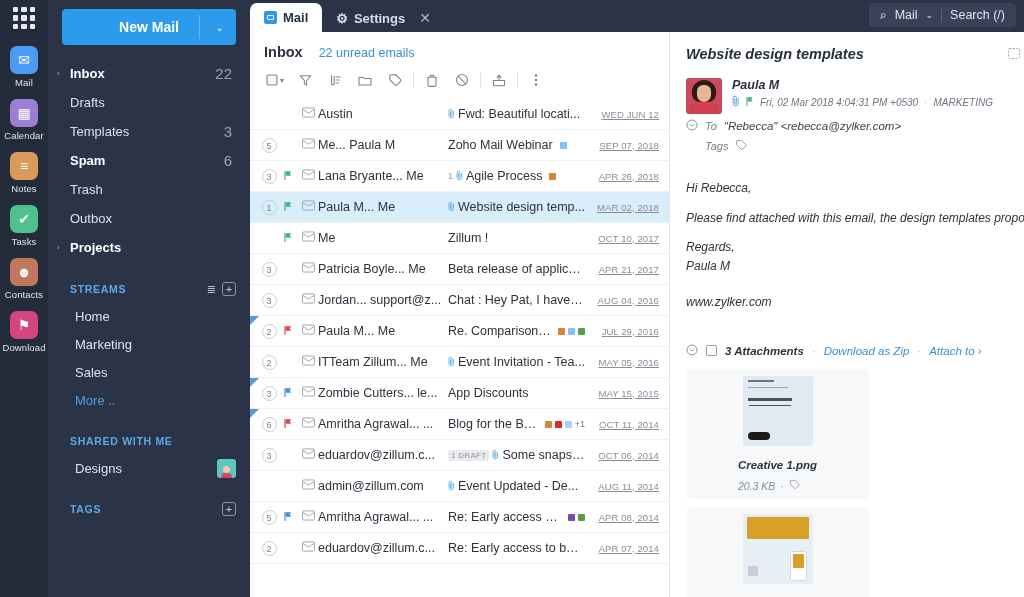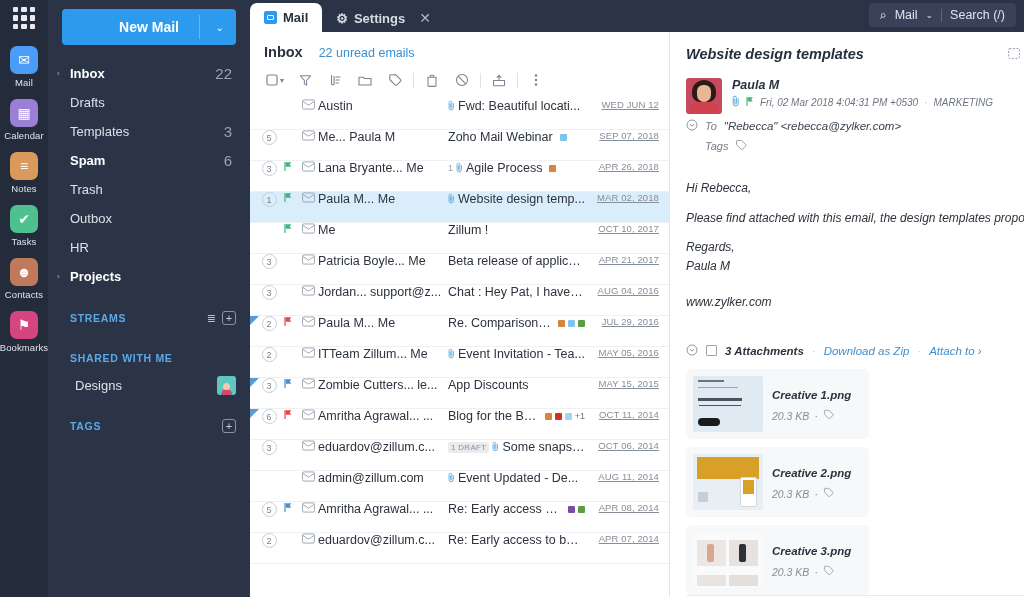--- a/index.html
+++ b/index.html
@@ -94,21 +94,21 @@
   .list-head { padding: 12px 14px 6px 14px; display: flex; align-items: baseline; gap: 16px; }
   .list-head .lt { font-size: 14.5px; font-weight: bold; color: #2b3340; }
   .list-head .lu { font-size: 12.5px; color: #3c8fd0; cursor: pointer; }
   .list-tools { display: flex; align-items: center; gap: 0px; padding: 2px 14px 7px 10px;
     color: #7b8494; }
   .tool { width: 30px; height: 24px; display:flex; align-items:center; justify-content:center;
     cursor: pointer; font-size: 14px; }
   .tdiv { width: 1px; height: 15px; background: #dfe3e9; margin: 0 3px; }
 
   .rows { flex: 1; overflow: hidden; }
-  .row { height: 31px; display: flex; align-items: flex-start;
+  .row { height: 31px; display: flex; align-items: center;
     border-bottom: 1px solid #eef0f3; font-size: 12.5px; color: #2c333e;
     position: relative; cursor: pointer; padding-left: 4px; }
   .row.sel { background: #d9edfb; }
   .row .corner { position: absolute; left: 0; top: 0; width: 0; height: 0;
     border-top: 9px solid #5b9bd5; border-right: 9px solid transparent; }
   .cnt { width: 30px; text-align: center; flex: 0 0 30px; }
   .cnt span { display: inline-block; min-width: 15px; height: 15px; line-height: 14px;
     border: 1px solid #c8cdd5; border-radius: 50%; font-size: 9px; color: #7a828e; }
   .flag { width: 14px; flex: 0 0 14px; font-size: 10px; }
   .envico { width: 20px; flex: 0 0 20px; color: #9aa2ad; font-size: 12px; text-align:center;}
@@ -154,26 +154,26 @@
   .body { font-size: 12px; color: #2c333d; line-height: 1.55; padding-top: 12px; }
   .body p { margin-bottom: 11px; white-space: nowrap; overflow: hidden; }
   .attline { height:1px; background:#e7eaee; margin: 10px 8px 0 0; }
   .attbar { display: flex; align-items: center; gap: 8px; padding: 11px 0 0 0;
     font-size: 11.5px; }
   .attbar .cb { width: 11px; height: 11px; border: 1px solid #9ba3af; border-radius: 1px; }
   .attbar .bold { font-weight: bold; color: #2b333f; }
   .attbar a { color: #3c8fd0; text-decoration: none; cursor: pointer; }
   .attgrid { display: flex; flex-wrap: wrap; gap: 8px; margin-top: 11px; }
   .attcard { background: #f7f8f9; border-radius: 5px; padding: 7px;
-    display: flex; gap: 9px; align-items: center; width: 183px; cursor: pointer; }
+    display: flex; gap: 9px; align-items: center; width: 183px; cursor: pointer; flex-direction: column; }
   .thumb { width: 70px; height: 56px; border-radius: 2px; overflow: hidden;
     flex: 0 0 70px; position: relative; }
   .att-meta .afn { font-size: 11.5px; font-weight: bold; color: #2b333f; }
   .att-meta .asz { font-size: 10.5px; color: #868e9a; margin-top: 6px;
-    display: flex; align-items: center; gap: 5px; }
+    display: flex; align-items: flex-end; gap: 5px; }
   .footbar { margin-top: auto; border-top: 1px solid #e7eaee;
     padding: 10px 0 10px 0; display: flex; align-items: center; gap: 7px;
     font-size: 11.5px; }
 
   
   .t1 { background:#dfeaf2; }
   .t1 .bar { position:absolute; top:4px; left:5px; width:26px; height:2px; background:#6b737e;}
   .t1 .l { position:absolute; top:11px; left:5px; width:40px; height:1.5px; background:#9aa2ad;}
   .t1 .tx { position:absolute; top:22px; left:5px; width:44px; height:3px; background:#4a5260;
     box-shadow: 0 6px 0 -1px #4a5260; }
@@ -228,21 +228,21 @@
         <div class="rail-item">
           <div class="rail-ico" style="background:#4fc18e">✔</div>
           <div class="rail-lbl">Tasks</div>
         </div>
         <div class="rail-item">
           <div class="rail-ico" style="background:#c07a5b">☻</div>
           <div class="rail-lbl">Contacts</div>
         </div>
         <div class="rail-item">
           <div class="rail-ico" style="background:#d5457f">⚑</div>
-          <div class="rail-lbl">Bookmarks</div>
+          <div class="rail-lbl">Download</div>
         </div>
       </div>
   </div>
 
   <div class="folders">
     <div class="newmail">
       <span>New Mail</span>
       <span class="sep"></span>
       <span class="cv">⌄</span>
     </div>
@@ -262,34 +262,45 @@
         <div class="frow bold">
           <span class="fname">Spam</span>
           <span class="fcount">6</span>
         </div>
         <div class="frow">
           <span class="fname">Trash</span>
         </div>
         <div class="frow">
           <span class="fname">Outbox</span>
         </div>
-        <div class="frow">
-          <span class="fname">HR</span>
-        </div>
         <div class="frow bold">
           <span class="caret">›</span>
           <span class="fname">Projects</span>
         </div>
       </div>
 
     <div class="sechdr">
       <span class="stitle">STREAMS</span>
       <span class="ficon-sort">≣</span>
       <span class="sq">+</span>
     </div>
+    <div id="stream-list">
+        <div class="srow">
+          <span>Home</span>
+        </div>
+        <div class="srow">
+          <span>Marketing</span>
+        </div>
+        <div class="srow">
+          <span>Sales</span>
+        </div>
+        <div class="srow link">
+          <span>More ..</span>
+        </div>
+      </div>
 
     <div class="sechdr">
       <span class="stitle">SHARED WITH ME</span>
     </div>
     <div id="shared-list">
         <div class="srow">
           <span>Designs</span>
           <span class="savatar">
             <span class="head"></span>
           </span>

